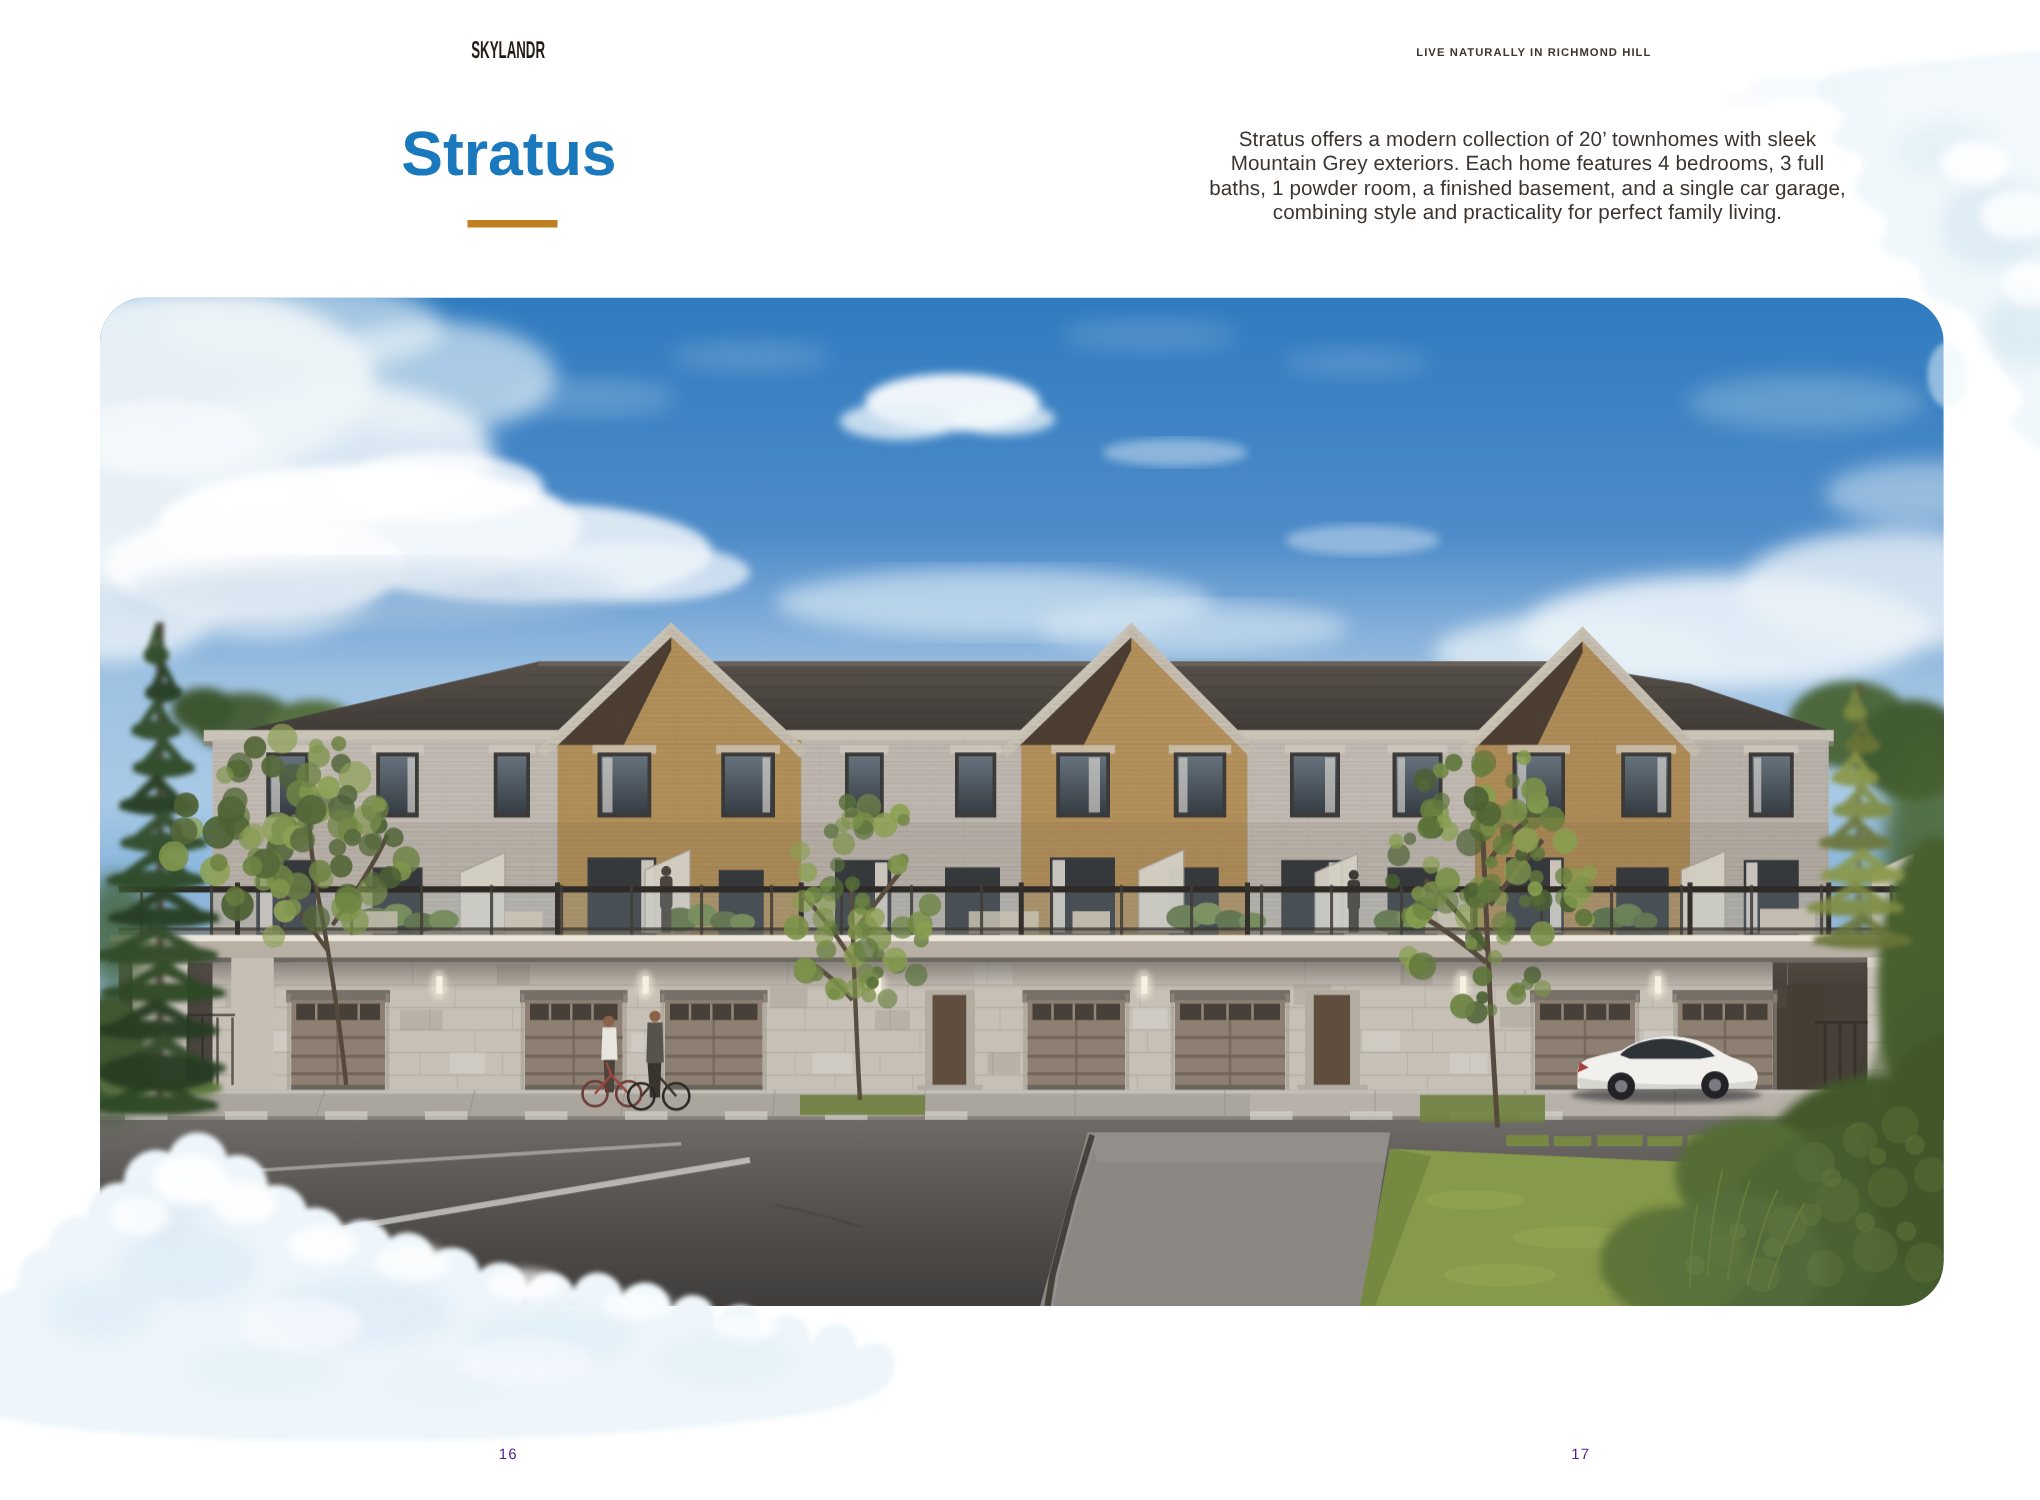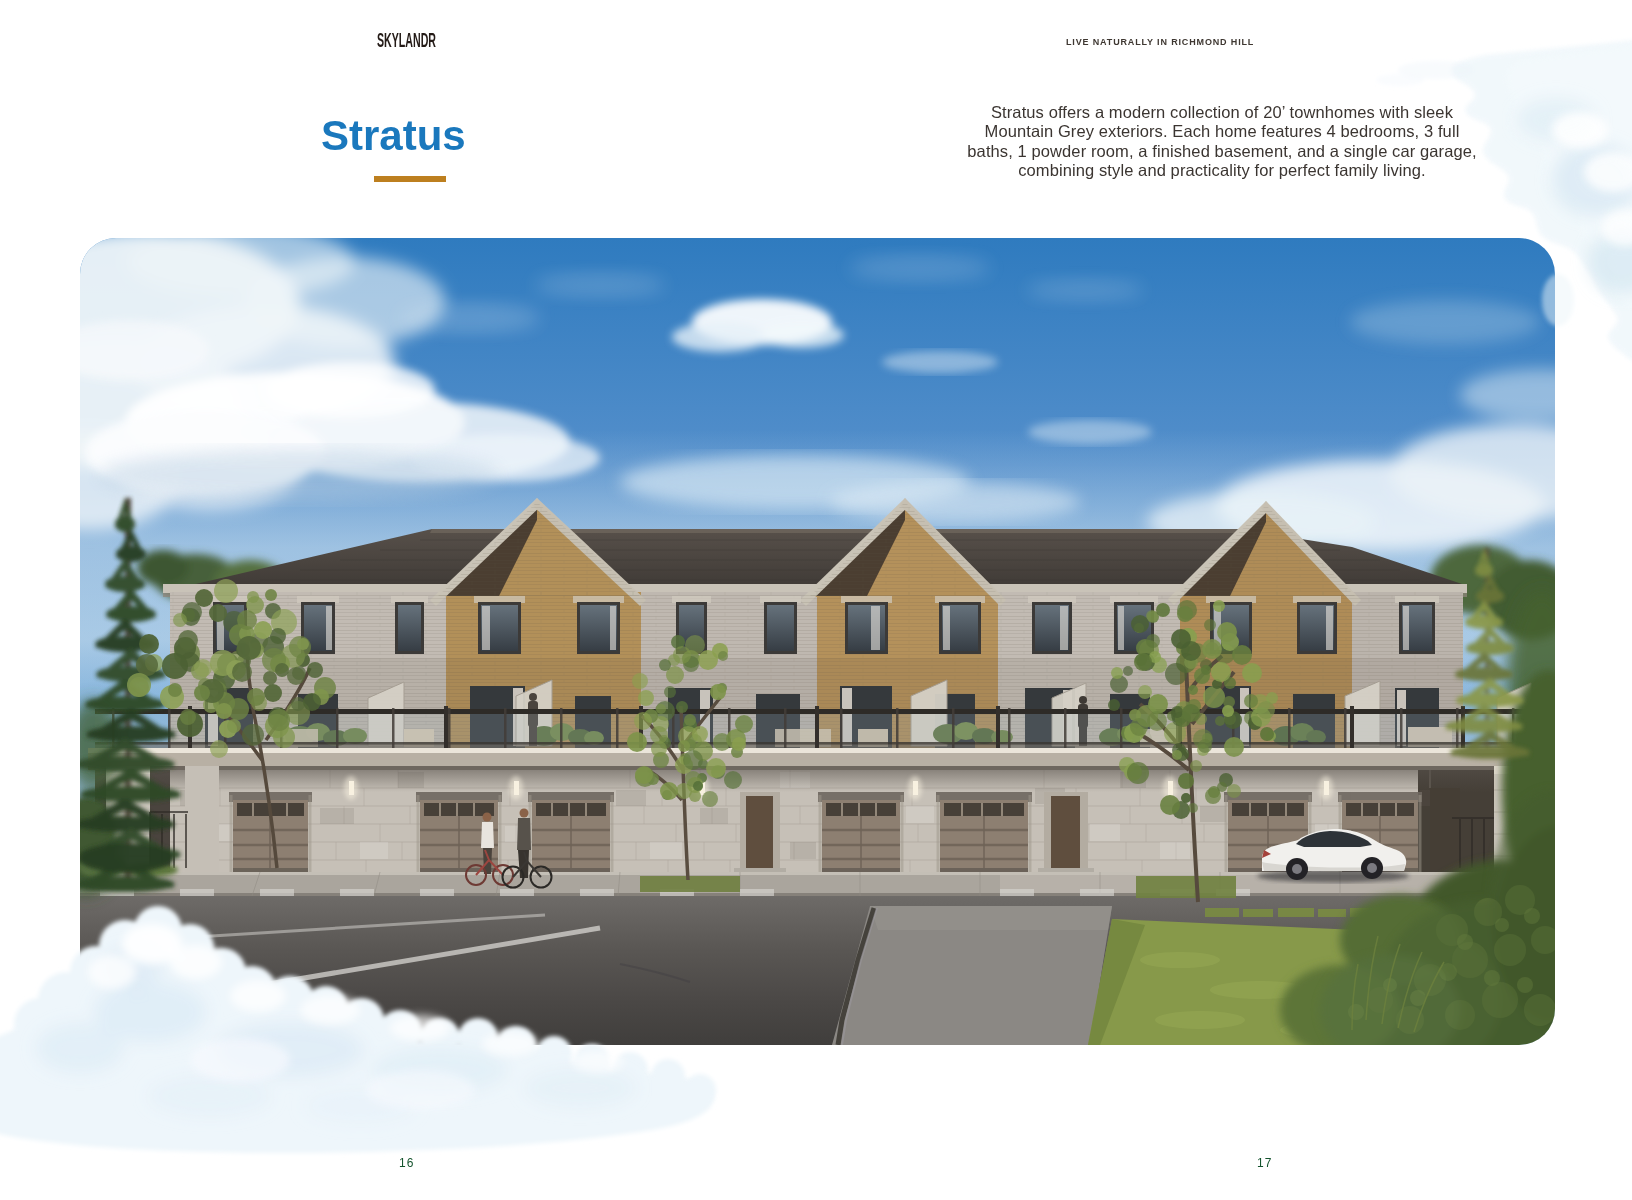--- a/index.html
+++ b/index.html
@@ -1,22 +1,22 @@
 <!DOCTYPE html>
 <html><head>
 <meta charset="utf-8">
 <style>
   html,body{margin:0;padding:0;background:#ffffff;}
   body{width:1632px;height:1200px;position:relative;overflow:hidden;font-family:"Liberation Sans",sans-serif;}
   .logo{position:absolute;z-index:5;left:377px;top:30px;width:70px;height:20px;text-align:center;}
-  .tagline{position:absolute;z-index:5;left:1066px;top:37px;font-size:9px;letter-spacing:0.85px;color:#3e3731;font-weight:bold;}
-  .h1{position:absolute;z-index:5;left:321px;top:112px;font-size:42px;font-weight:bold;color:#1a78bd;letter-spacing:0px;}
+  .tagline{position:absolute;z-index:5;left:1133px;top:37px;font-size:9px;letter-spacing:0.85px;color:#3e3731;font-weight:bold;}
+  .h1{position:absolute;z-index:5;left:321px;top:94px;font-size:50px;font-weight:bold;color:#1a78bd;letter-spacing:0px;}
   .rule{position:absolute;z-index:5;left:374px;top:176px;width:72px;height:6px;background:#bd7f1f;}
   .para{position:absolute;z-index:5;left:922px;top:103px;width:600px;text-align:center;font-size:16.5px;line-height:19.4px;color:#3b3531;letter-spacing:0.1px;}
-  .pnum{position:absolute;z-index:5;font-size:12px;color:#14532d;letter-spacing:1px;}
+  .pnum{position:absolute;z-index:5;font-size:12px;color:#4c1d95;letter-spacing:1px;}
 </style>
 </head>
 <body>
 
 <div class="logo"><svg width="70" height="20" viewBox="0 0 70 20">
       <text x="0" y="16.5" transform="scale(0.545,1)" font-family="Liberation Sans, sans-serif" font-size="19.5" font-weight="bold" fill="#241b17">SKYLANDR</text>
     </svg></div>
 
 <div class="tagline">LIVE NATURALLY IN RICHMOND HILL</div>
 

